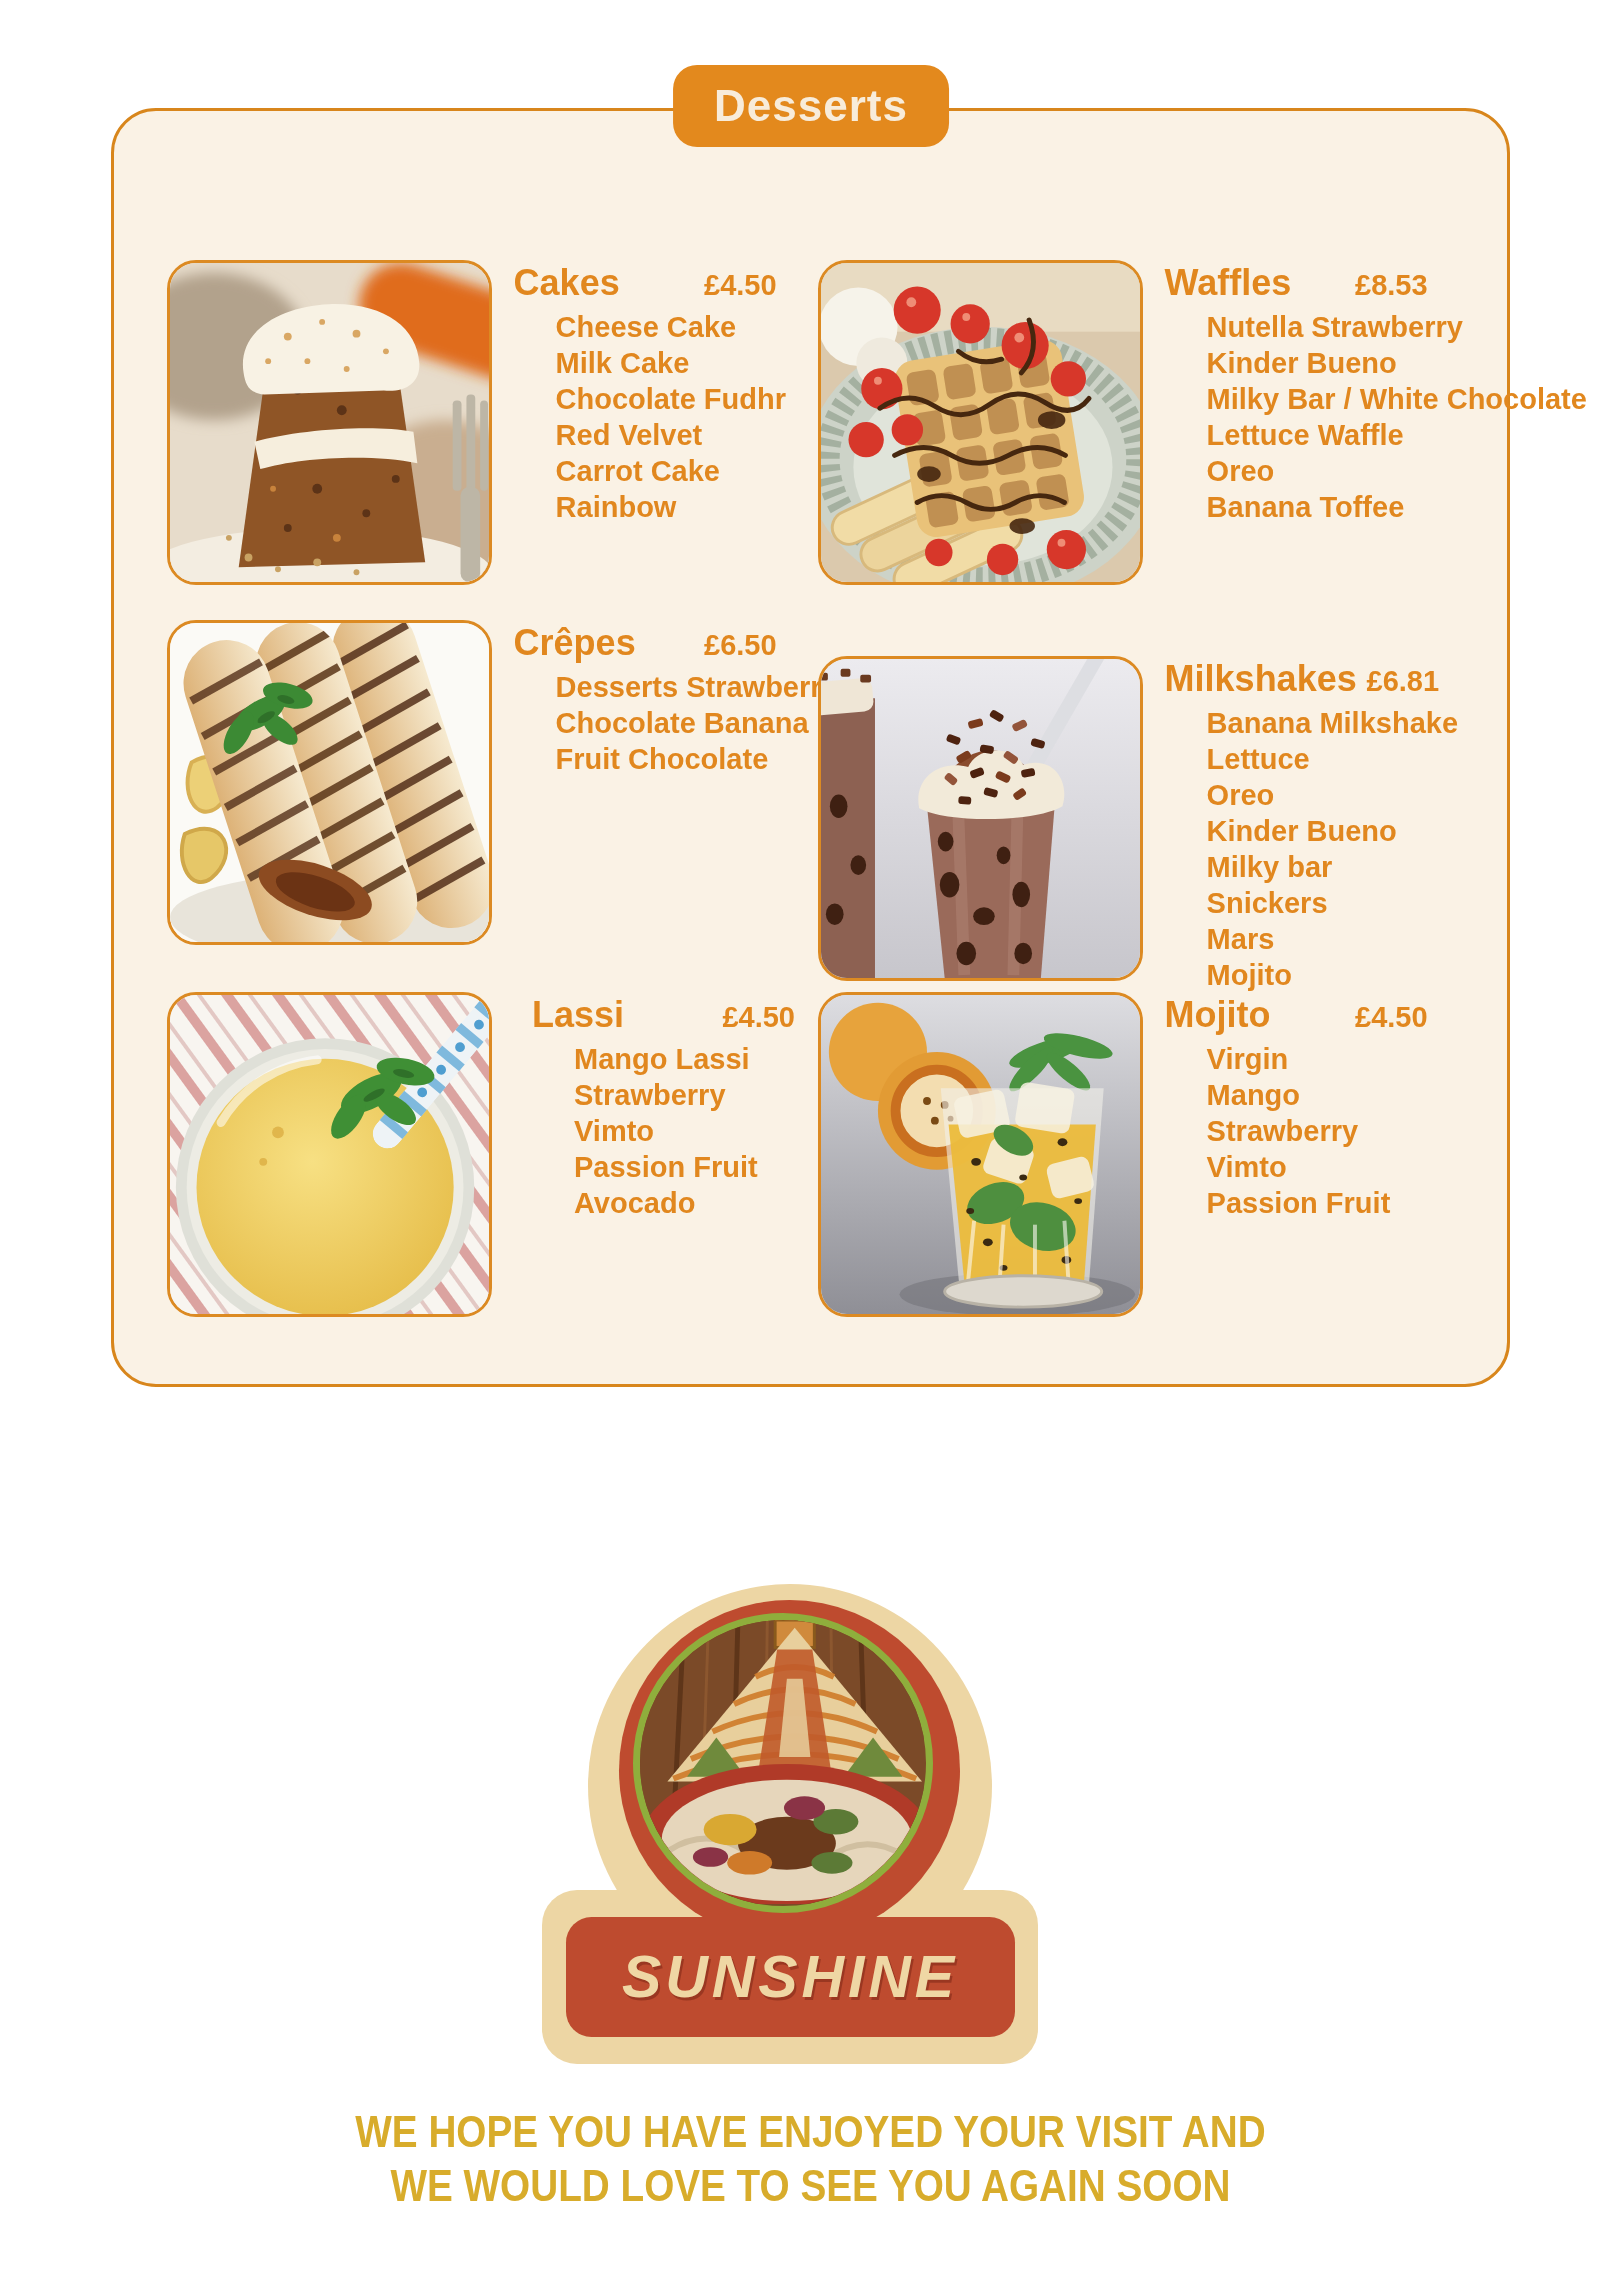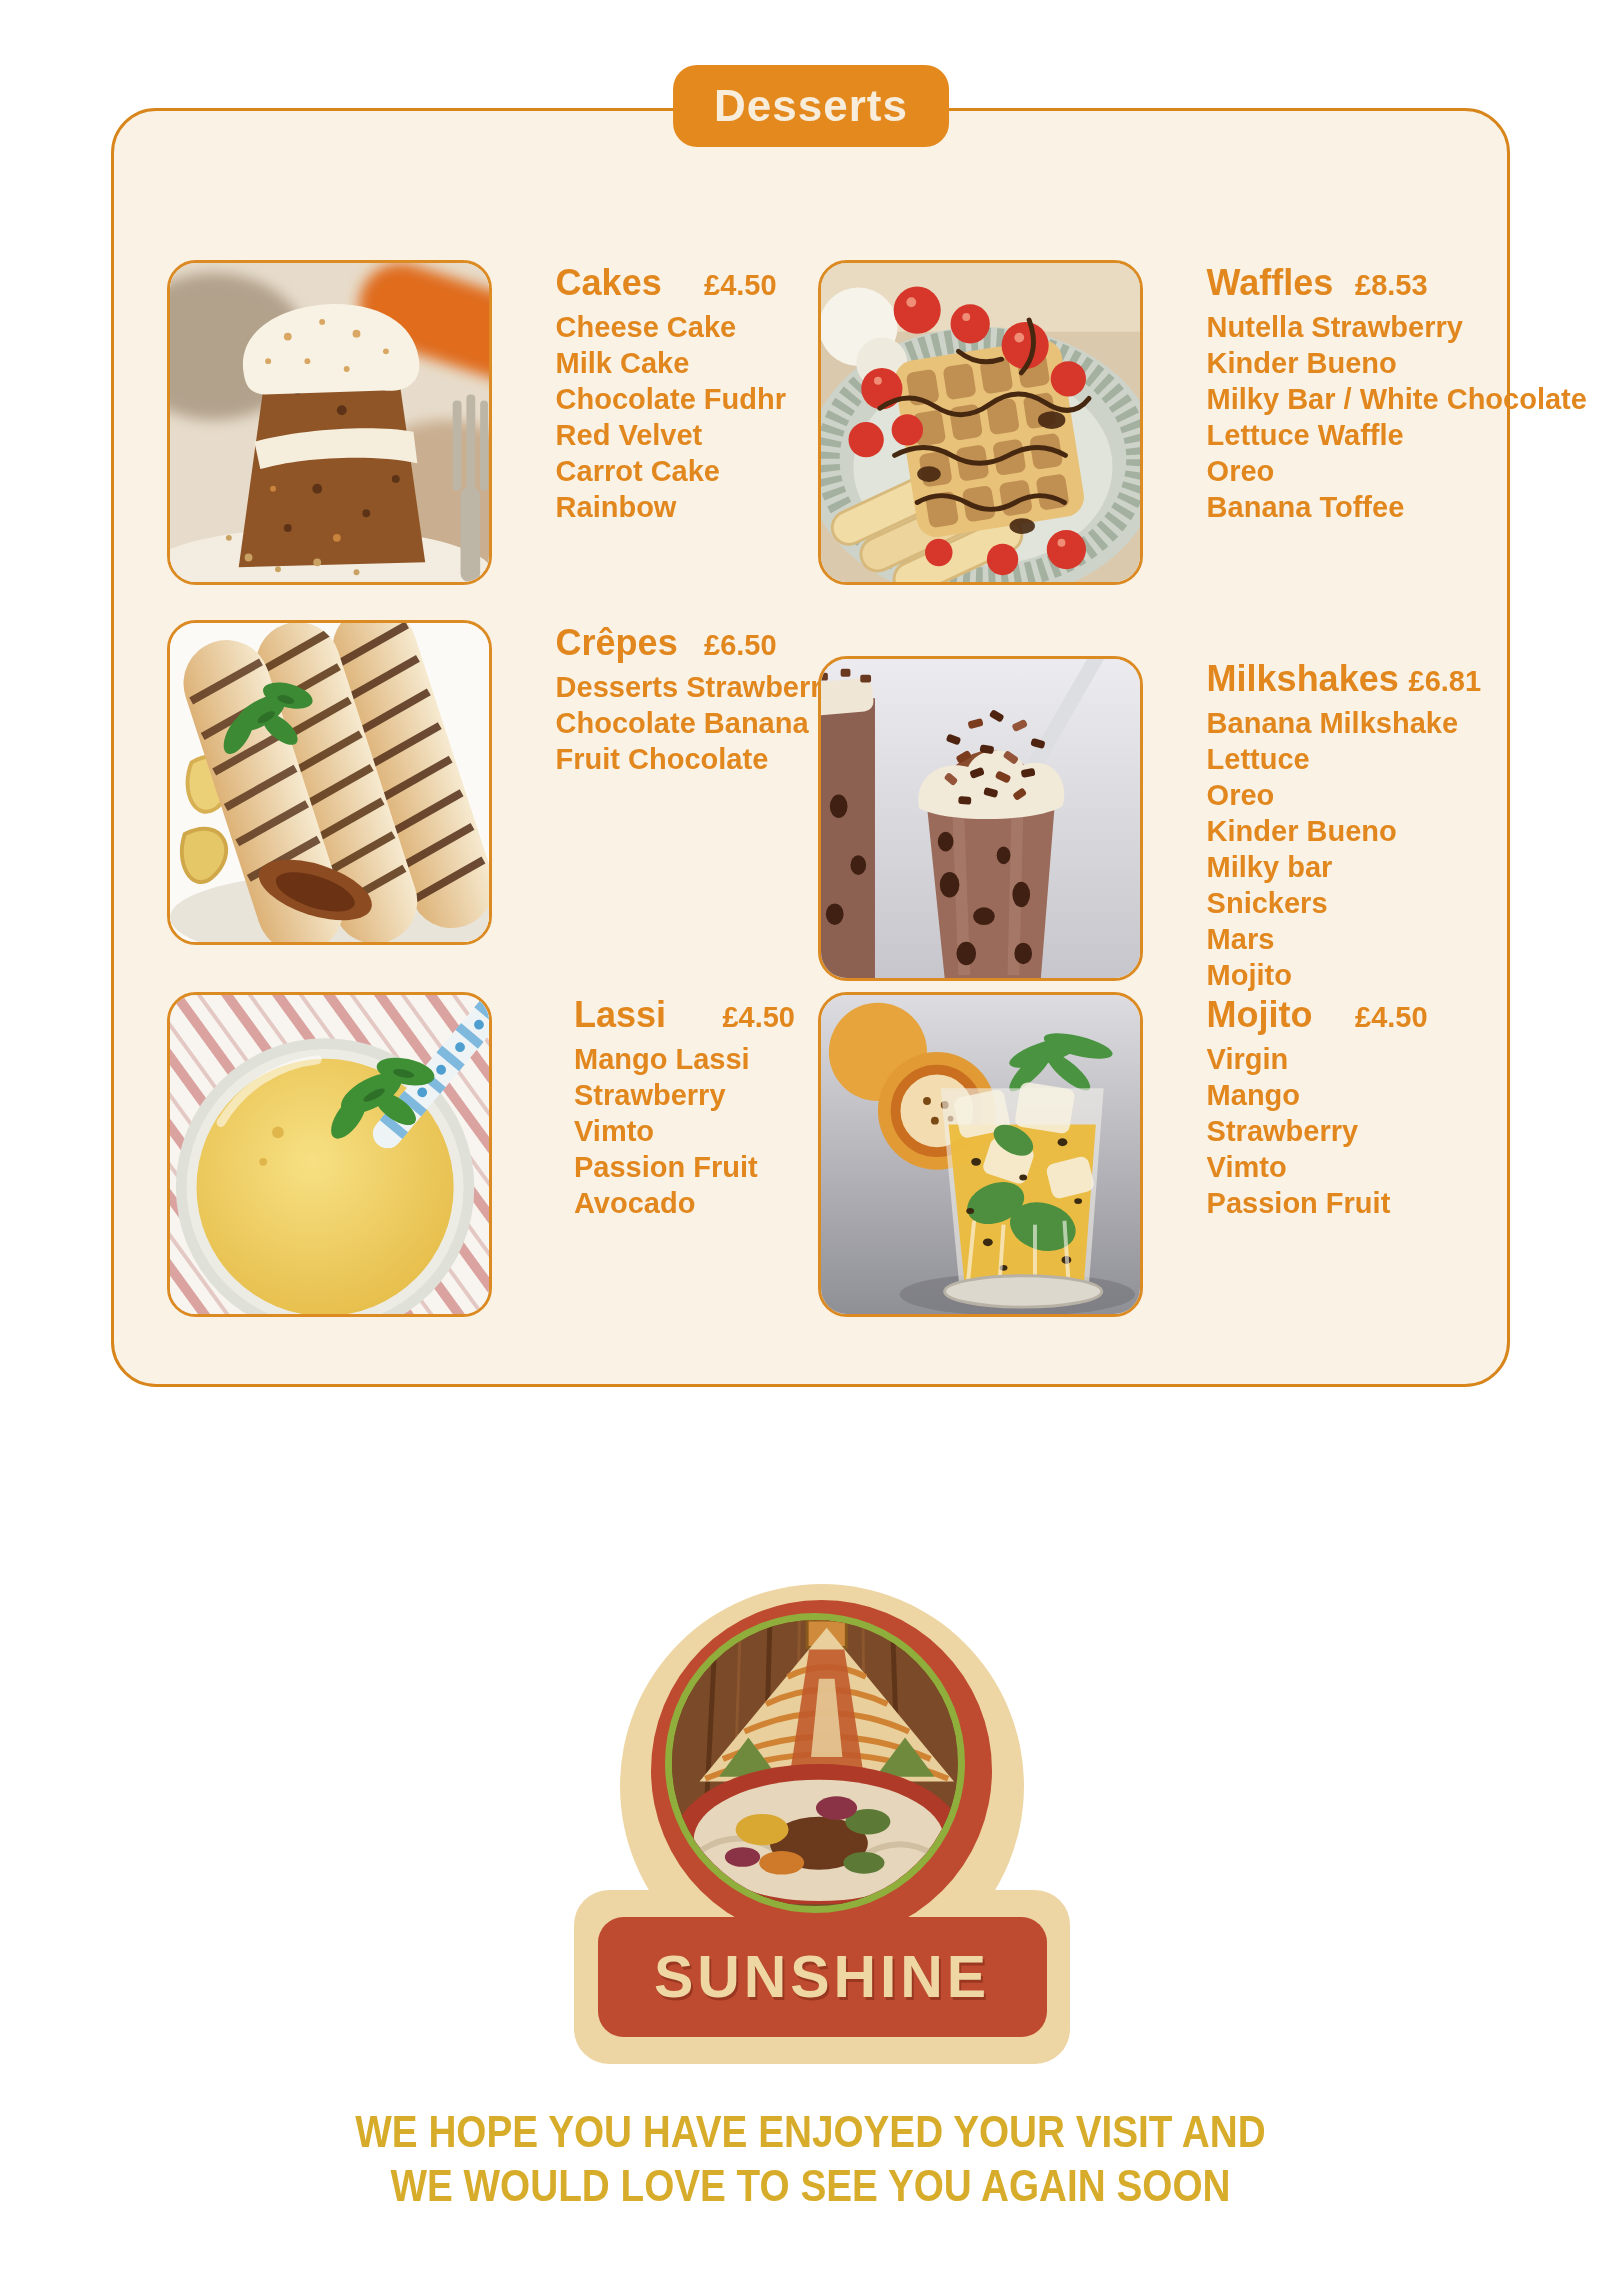--- a/index.html
+++ b/index.html
@@ -16,27 +16,27 @@
   
   .section{position:absolute;display:flex;gap:21.6px;align-items:flex-start;}
   .s0{left:167px;top:260px;} .s1{left:818px;top:260px;}
   .s2{left:167px;top:620px;} .s3{left:818px;top:656px;}
   .s4{left:167px;top:992px;gap:40px;} .s5{left:818px;top:992px;}
   .photo-frame{width:319px;height:319px;border:3.9px solid #DC8A22;border-radius:29px;
                overflow:hidden;flex-shrink:0;background:#eee;}
   .photo-frame svg{display:block;width:319px;height:319px;}
   .sec-text{margin-top:3.9px;color:#E1871E;}
   .sec-head{display:flex;align-items:baseline;width:263px;margin-bottom:6.9px;}
-  .sec-title{font-size:36px;font-weight:800;line-height:1.05;white-space:nowrap;margin-left:42px;}
+  .sec-title{font-size:36px;font-weight:800;line-height:1.05;white-space:nowrap;}
   .sec-price{font-size:29px;font-weight:800;margin-left:auto;padding-left:9.8px;}
   .sec-item{font-size:29px;font-weight:700;line-height:36px;white-space:nowrap;margin-left:42px;}
 
   
-  .logo{position:absolute;left:822px;top:1584px;transform:translateX(-50%);
-        width:502px;height:484px;}
+  .logo{position:absolute;left:790px;top:1584px;transform:translateX(-50%);
+        width:502px;height:484px;font-style:italic;}
   .logo-circle-cream{position:absolute;left:49px;top:0;width:404px;height:404px;
         border-radius:50%;background:#EDD6A4;}
   .logo-rect-cream{position:absolute;left:2.9px;top:306px;width:496px;height:174px;
         border-radius:35px;background:#EDD6A4;}
   .logo-photo-ring{position:absolute;left:80px;top:15.7px;width:341px;height:341px;
         border-radius:50%;background:#BE4B2F;}
   .logo-photo{position:absolute;left:13.7px;top:13.7px;width:300px;height:300px;
         box-sizing:border-box;border:7.8px solid #8FAE3C;border-radius:50%;
         overflow:hidden;background:#7b4a28;}
   .logo-photo svg{display:block;width:284px;height:284px;}

